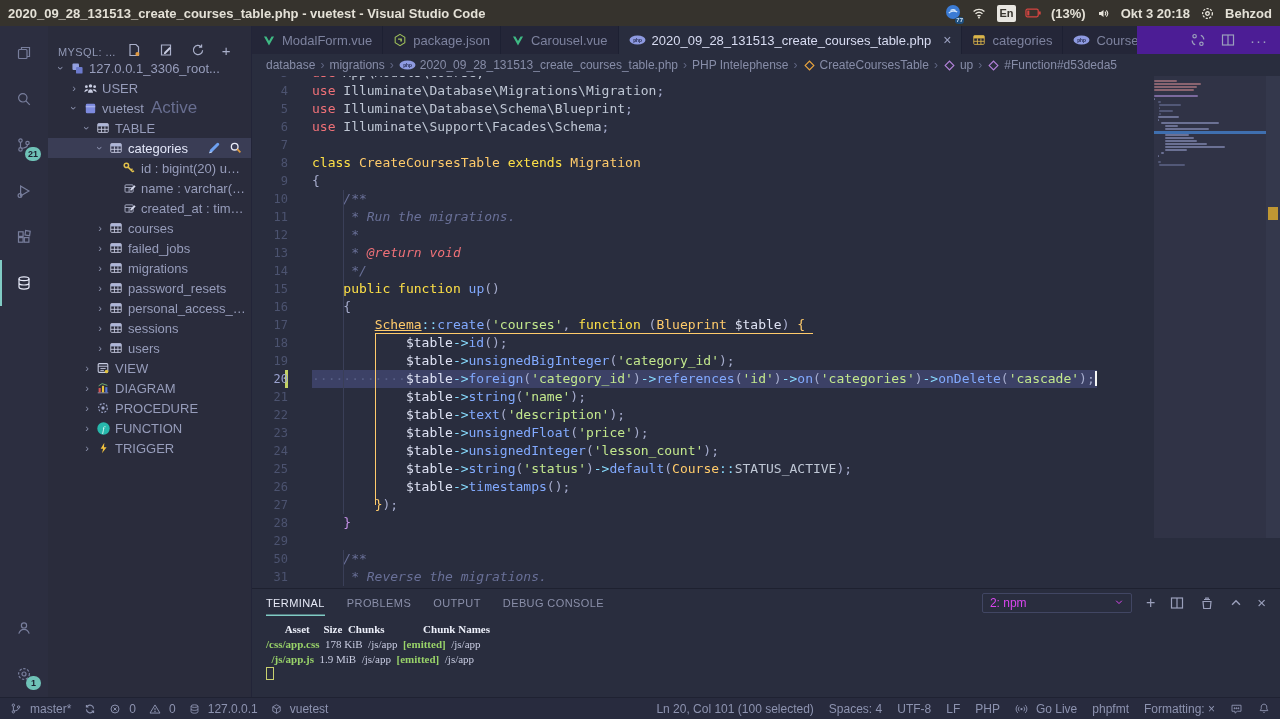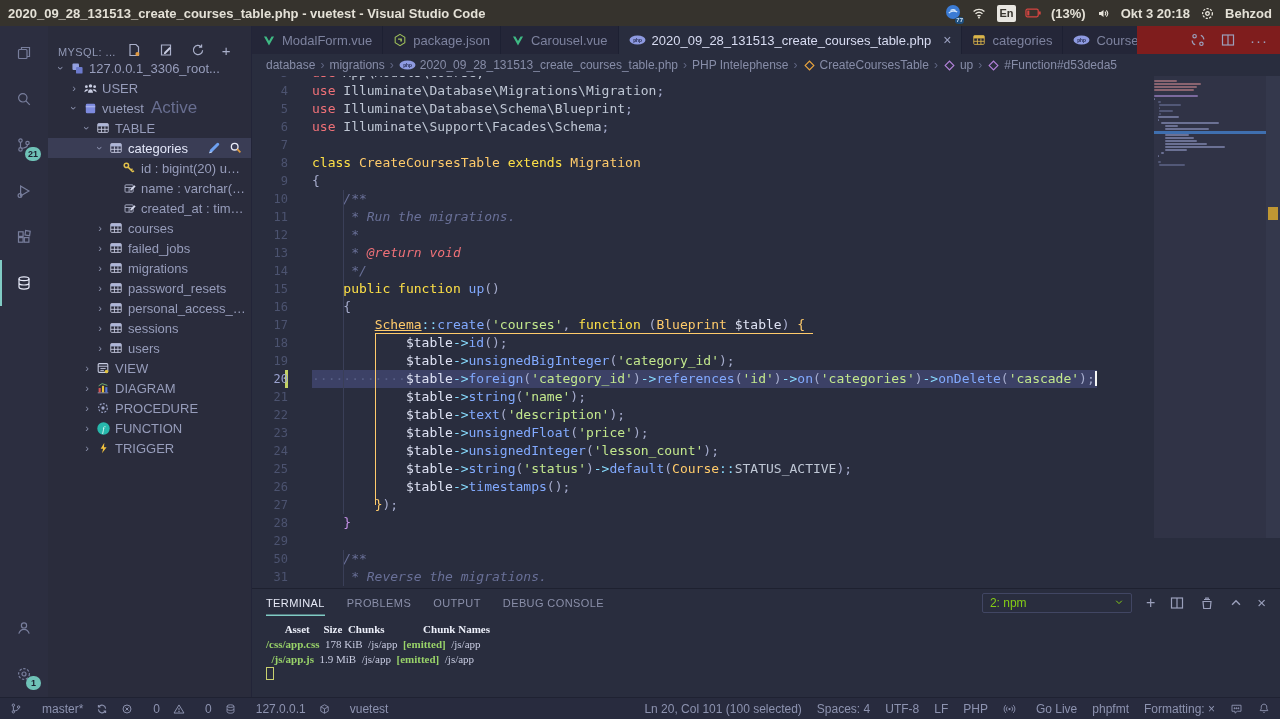--- a/index.html
+++ b/index.html
@@ -47,21 +47,21 @@
   .trow .chev{width:14px;flex:none;color:#8a90ac;font-size:11px;display:inline-flex;justify-content:center}
   .trow .chev.down{transform:rotate(90deg)}
   .trow .ticn{width:18px;flex:none;display:inline-flex;justify-content:center}
   .trow .lab{margin-left:3px;overflow:hidden;text-overflow:ellipsis}
   .trow .sfx{margin-left:7px;color:#686e90;font-size:17px}
   .trow.sel{background:#3a3d55;color:#e2e6f8}
   .trow .racts{margin-left:auto;display:flex;gap:8px;padding-right:4px}
 
   
   .main{flex:1;display:flex;flex-direction:column;min-width:0}
-  .tabbar{height:28px;background:#7f1d1d;display:flex;flex:none}
+  .tabbar{height:28px;background:#4c1d95;display:flex;flex:none}
   .tab{display:flex;align-items:center;gap:6px;padding:0 10px;background:#242638;
     border-right:1px solid #1d2032;color:#7d829e;font-size:13px;white-space:nowrap}
   .tab.active{background:#292d3e;color:#d8dcf2}
   .tab .close{margin-left:6px;color:#9ba1c0;font-size:14px;line-height:1}
   .tab.trunc{max-width:74px;overflow:hidden;padding-right:0;border-right:none}
   .tab-actions{margin-left:auto;display:flex;align-items:center;gap:14px;padding:0 12px;color:#9ba0bc}
 
   .crumbs{height:22px;display:flex;align-items:center;padding:0 14px;font-size:12px;
     color:#878da8;gap:5px;white-space:nowrap;background:#292d3e;flex:none}
   .crumbs .sep{color:#5f6582;font-size:12px}
@@ -95,32 +95,32 @@
 
   
   .panel{height:109px;border-top:1px solid #1e2130;background:#292d3e;flex:none;
     display:flex;flex-direction:column}
   .panel-head{height:27px;display:flex;align-items:center;padding:0 14px;flex:none}
   .ptab{font-size:11px;letter-spacing:.4px;color:#8a8fa9;margin-right:22px;height:27px;
     display:flex;align-items:center}
   .ptab.active{color:#e6e9f6;box-shadow:inset 0 -1.5px 0 #80cbc4}
   .panel-right{margin-left:auto;display:flex;align-items:center;gap:14px;color:#9ba0bc}
   .pdrop{width:150px;height:20px;border:1px solid #414663;border-radius:2px;display:flex;
-    align-items:center;padding:0 7px;color:#84cc16;font-size:12px;gap:6px}
+    align-items:center;padding:0 7px;color:#d946ef;font-size:12px;gap:6px}
   .pdrop .dl{flex:1}
   .term{flex:1;padding:6px 8px 0 14px;font-family:Liberation Serif, serif;
     font-size:11px;line-height:15px;white-space:pre;color:#c7cbe0}
   .tg{color:#98d269;font-weight:bold}
   .tth{color:#eceff9;font-weight:bold}
   .tcur{display:inline-block;width:8px;height:13px;border:1px solid #c8d06e;vertical-align:text-bottom}
 
   
   .statusbar{height:22px;background:#282b3e;border-top:1px solid #1f2232;display:flex;
     align-items:center;font-size:12px;color:#8d93b0;padding:0 10px}
-  .sb-item{display:flex;align-items:center;gap:20px;margin-right:13px;white-space:nowrap}
+  .sb-item{display:flex;align-items:center;gap:8px;margin-right:13px;white-space:nowrap}
   .sb-right{margin-left:auto;display:flex;align-items:center}
   .sb-right .sb-item{margin-right:0;margin-left:15px}
 </style>
 </head>
 <body>
 
 <div class="titlebar">
   <div class="title">2020_09_28_131513_create_courses_table.php - vuetest - Visual Studio Code</div>
   <div class="tray">
     <span class="ticon appbadge">

